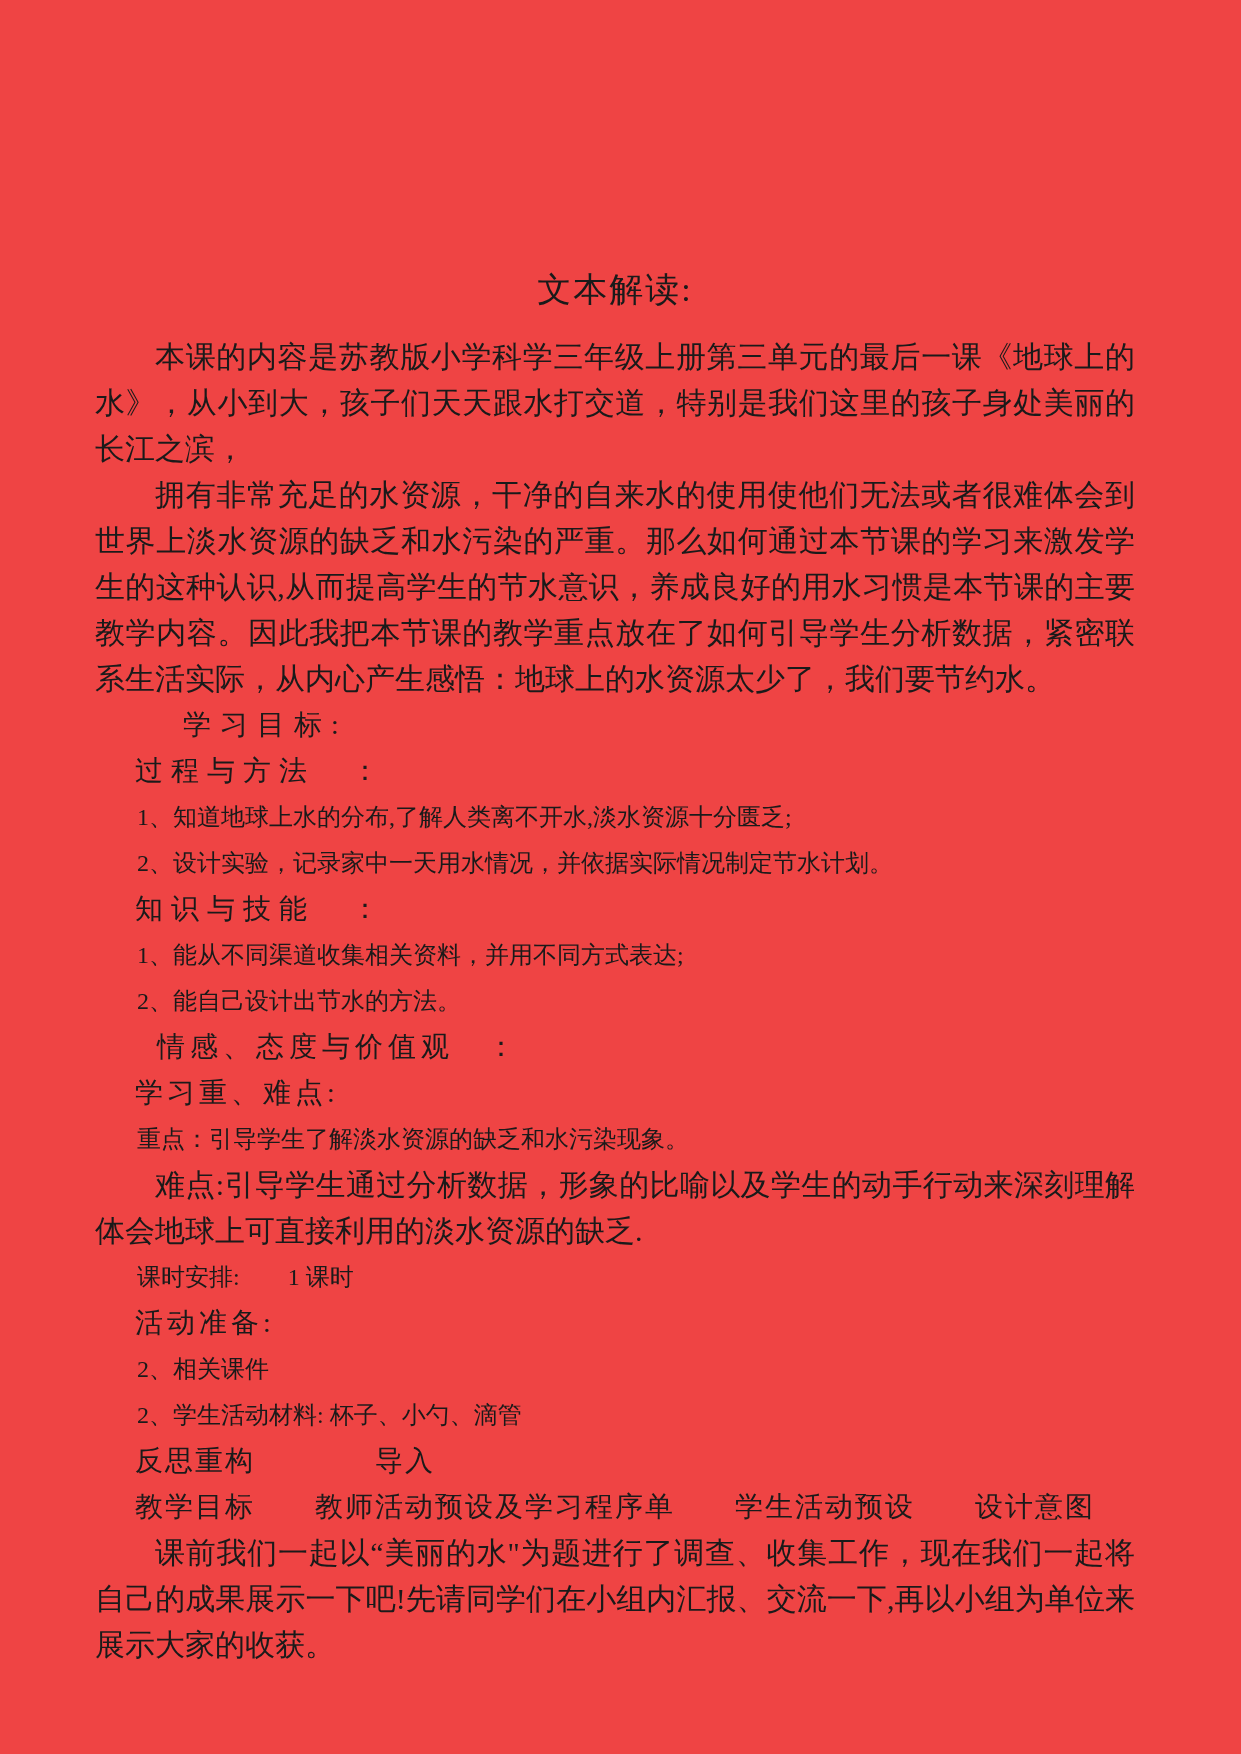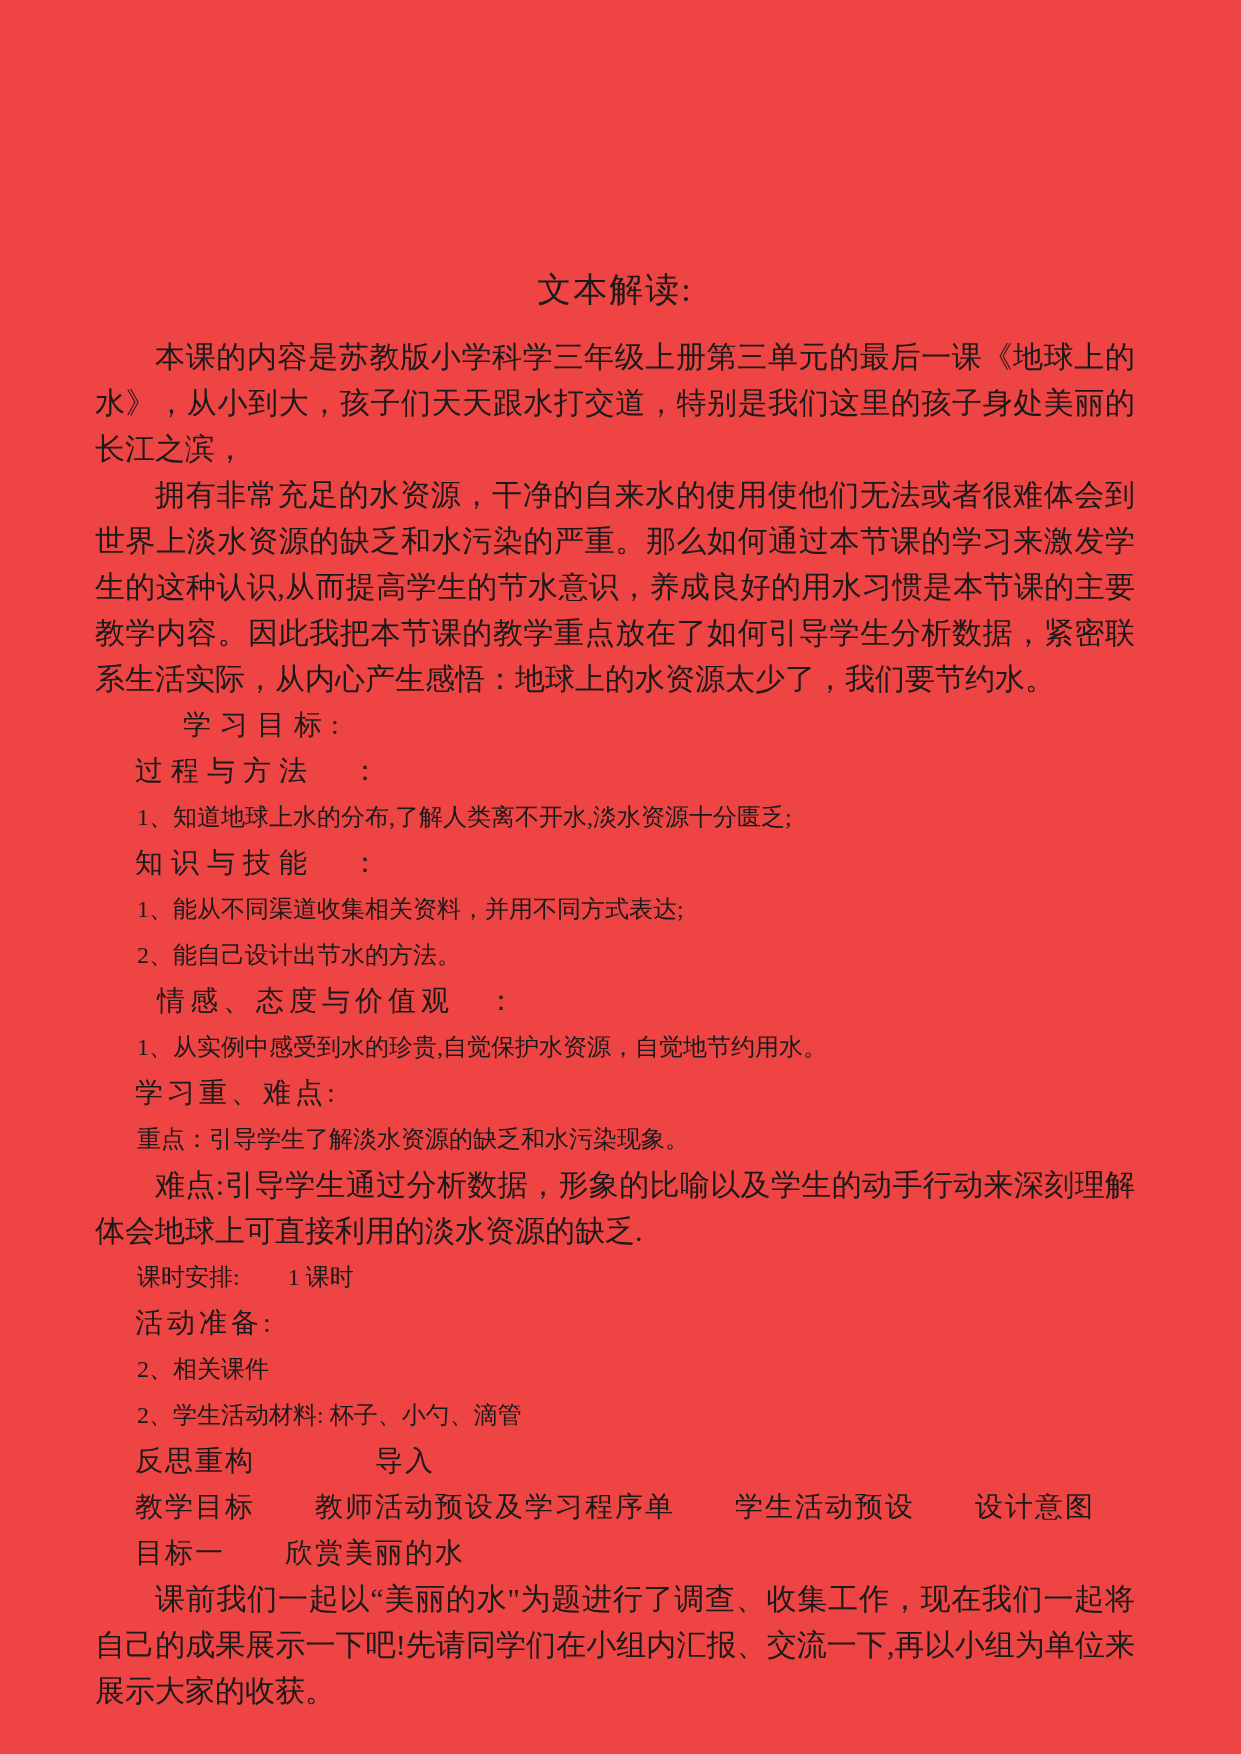--- a/index.html
+++ b/index.html
@@ -70,46 +70,45 @@
   <p class="para">本课的内容是苏教版小学科学三年级上册第三单元的最后一课《地球上的水》，从小到大，孩子们天天跟水打交道，特别是我们这里的孩子身处美丽的长江之滨，</p>
 
   <p class="para">拥有非常充足的水资源，干净的自来水的使用使他们无法或者很难体会到世界上淡水资源的缺乏和水污染的严重。那么如何通过本节课的学习来激发学生的这种认识,从而提高学生的节水意识，养成良好的用水习惯是本节课的主要教学内容。因此我把本节课的教学重点放在了如何引导学生分析数据，紧密联系生活实际，从内心产生感悟：地球上的水资源太少了，我们要节约水。</p>
 
   <h2 class="hd h-goals">学习目标:</h2>
 
   <h3 class="hd h-sub">过程与方法　：</h3>
 
   <p class="item">1、知道地球上水的分布,了解人类离不开水,淡水资源十分匮乏;</p>
 
+  <p class="item">2、设计实验，记录家中一天用水情况，并依据实际情况制定节水计划。</p>
 
   <h3 class="hd h-sub">知识与技能　：</h3>
 
   <p class="item">1、能从不同渠道收集相关资料，并用不同方式表达;</p>
 
   <p class="item">2、能自己设计出节水的方法。</p>
 
   <h3 class="hd h-values">情感、态度与价值观　：</h3>
 
-  <p class="item">1、从实例中感受到水的珍贵,自觉保护水资源，自觉地节约用水。</p>
 
   <h2 class="hd h-key">学习重、难点:</h2>
 
   <p class="item">重点：引导学生了解淡水资源的缺乏和水污染现象。</p>
 
   <p class="para">难点:引导学生通过分析数据，形象的比喻以及学生的动手行动来深刻理解体会地球上可直接利用的淡水资源的缺乏.</p>
 
   <p class="item small">课时安排:　　1 课时</p>
 
   <h2 class="hd h-prep">活动准备:</h2>
 
   <p class="item">2、相关课件</p>
 
   <p class="item">2、学生活动材料: 杯子、小勺、滴管</p>
 
   <h3 class="hd h-plain">反思重构　　　　导入</h3>
 
   <h3 class="hd h-plain">教学目标　　教师活动预设及学习程序单　　学生活动预设　　设计意图</h3>
 
-  <h3 class="hd h-plain">目标一　　欣赏美丽的水</h3>
 
   <p class="para">课前我们一起以“美丽的水"为题进行了调查、收集工作，现在我们一起将自己的成果展示一下吧!先请同学们在小组内汇报、交流一下,再以小组为单位来展示大家的收获。</p>
 
 </div>
 
 </body></html>

